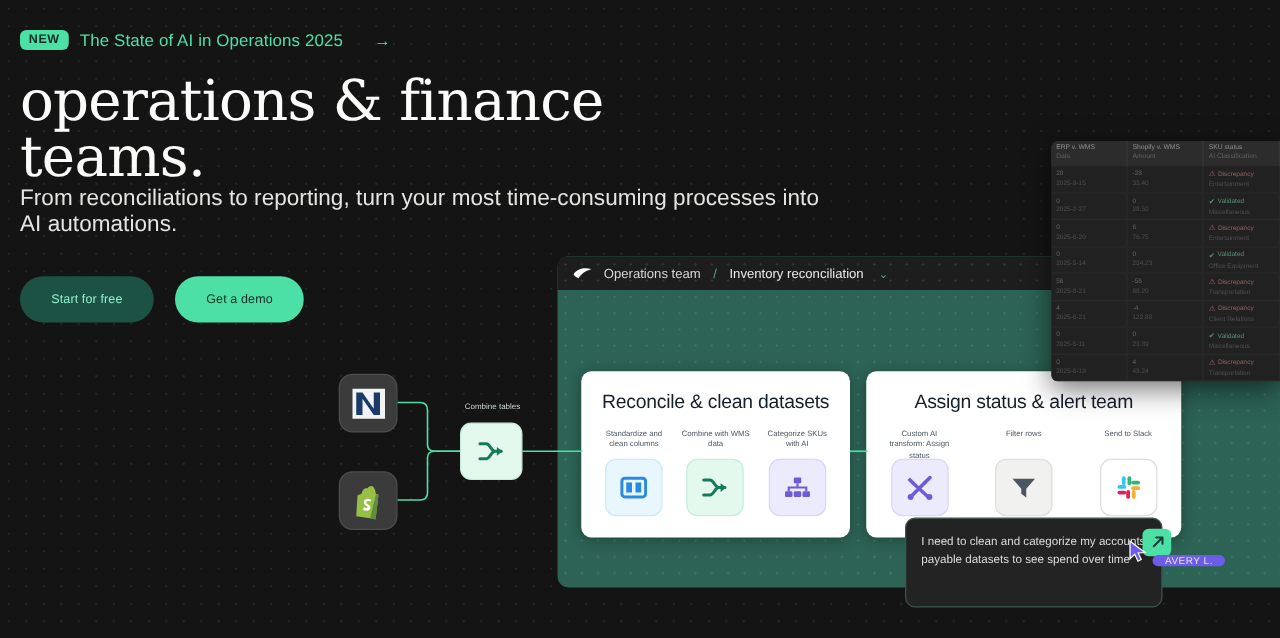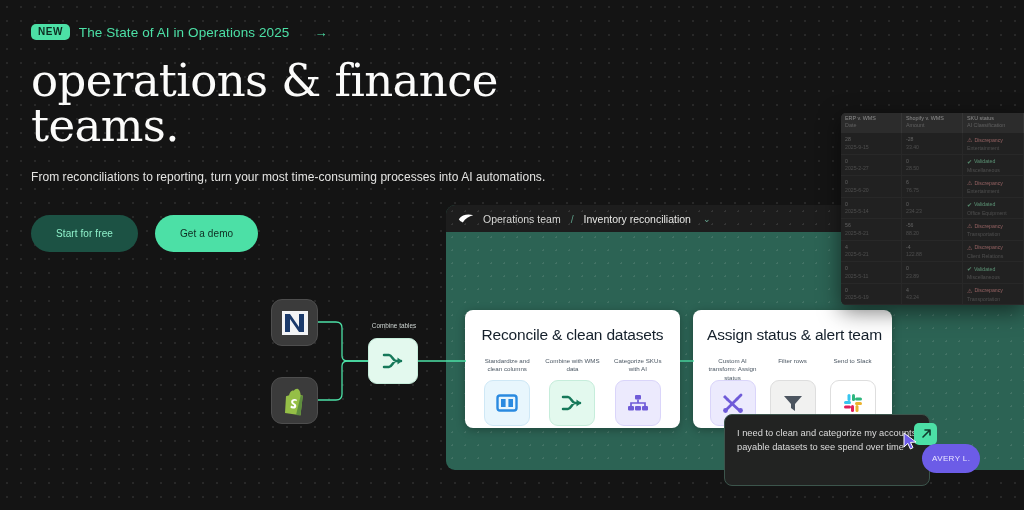--- a/index.html
+++ b/index.html
@@ -12,21 +12,21 @@
   
   .page-dots {
     position: absolute; inset: 0;
     background-image: radial-gradient(rgba(255,255,255,0.085) 1px, transparent 1px);
     background-size: 14px 14px;
     pointer-events: none;
     z-index: 0;
   }
 
   
-  .hero { position: absolute; left: 31px; top: 22px; width: 660px; z-index: 3; }
+  .hero { position: absolute; left: 16px; top: 22px; width: 660px; z-index: 3; }
 
   .eyebrow { display: flex; align-items: center; gap: 9px; height: 20px; }
   .badge-new {
     background: #4ce0a6; color: #0d2b21;
     font-size: 10px; font-weight: 700; letter-spacing: .5px;
     padding: 3px 7px 3px 7px; border-radius: 5px; line-height: 1;
   }
   .eyebrow-link {
     color: #4ce0a6; font-size: 13.5px; letter-spacing: .1px;
     text-decoration: none; display: flex; align-items: center; gap: 25px;
@@ -39,22 +39,21 @@
     font-weight: 400;
     font-size: 45px;
     line-height: 1.0;
     color: #fbfbfa;
     letter-spacing: -0.6px;
     max-width: 600px;
   }
   h1.headline .l2 { display: block; margin-top: 12px; }
 
   .subhead {
-    margin-top: 22px;
-    font-size: 12px;
+    font-size: 18px;
     color: #e4e4e2;
     letter-spacing: .05px;
   }
 
   .cta-row { margin-top: 31px; display: flex; gap: 17px; }
   .btn {
     border: none; cursor: pointer; border-radius: 40px;
     font-size: 10px; letter-spacing: .1px;
     padding: 0 25px; height: 37px;
     display: inline-flex; align-items: center; justify-content: center;
@@ -86,27 +85,27 @@
   }
   .brand-mark { width: 16px; height: 13px; display: block; }
   .crumb-sep { color: #5c9b86; margin: 0 1px; }
   .crumb-b { color: #e8e8e6; }
   .crumb-caret { color: #6aa994; font-size: 9px; margin-left: 3px; }
 
   
   .flow { position: absolute; inset: 27px 0 0 0; }
 
   .panel {
-    position: absolute; top: 78px;
+    position: absolute; top: 65px;
     background: #ffffff; border-radius: 8px;
     box-shadow: 0 2px 10px rgba(0,0,0,.3);
-    padding: 16px 14px 2px;
+    padding: 16px 14px 17px;
   }
   .panel-1 { left: 19px; width: 215px; }
-  .panel-2 { left: 247px; width: 199px; }
+  .panel-2 { left: 247px; width: 252px; }
   .panel-title {
     font-size: 15.5px; color: #15202b; text-align: center;
     letter-spacing: -.2px; margin-bottom: 13px; white-space: nowrap;
   }
   .steps { display: flex; justify-content: space-between; gap: 9px; }
   .step { width: 57px; display: flex; flex-direction: column; align-items: center; }
   .step-label {
     font-size: 6.2px; color: #4a5662; text-align: center;
     line-height: 1.35; height: 18px; margin-bottom: 5px;
   }
@@ -187,21 +186,21 @@
     background: #4ce0a6; display: flex; align-items: center; justify-content: center;
   }
   .cursor-arrow {
     position: absolute; left: 903px; top: 432px; z-index: 8;
     width: 15px; height: 18px;
   }
   .cursor-tag {
     position: absolute; left: 922px; top: 444px; z-index: 8;
     background: #6c5ce7; color: #e8e4ff;
     font-size: 8px; letter-spacing: .4px;
-    padding: 10px 10px; border-radius: 20px;
+    padding: 0 10px; border-radius: 20px;
   }
 </style>
 </head>
 <body>
 
 <div class="page-dots"></div>
 
 <section class="hero">
 
   <div class="eyebrow">

